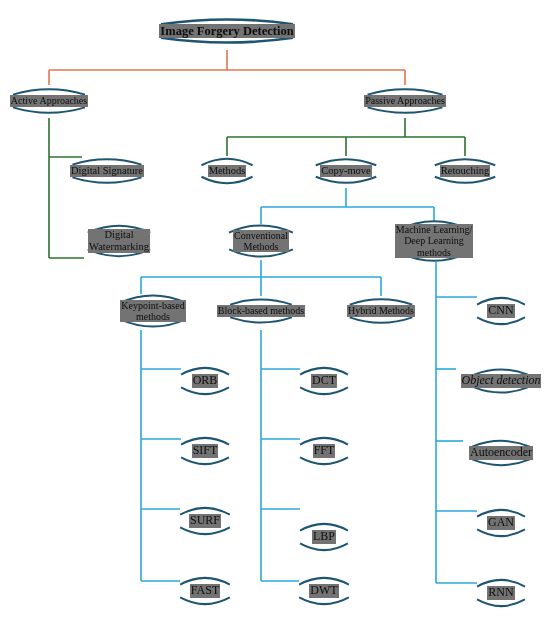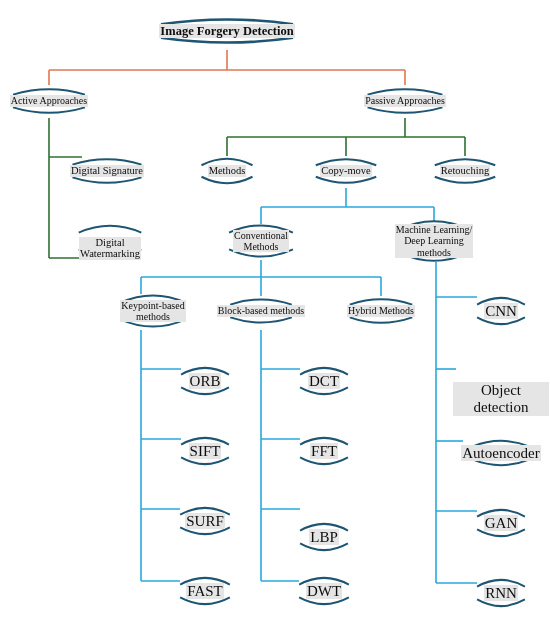--- a/index.html
+++ b/index.html
@@ -32,40 +32,40 @@
     text-align: center;
     color: #0d0d0d;
     line-height: 1.12;
     z-index: 3;
   }
   .node .label {
     position: relative;
     z-index: 4;
     padding: 0 1px;
     white-space: pre-line;
-    background: #e5e5e5;
+    background: #737373;
   }
   .node .arcs {
     position: absolute;
     left: 0;
     top: 0;
     width: 100%;
     height: 100%;
     z-index: 2;
     overflow: visible;
   }
   .node.root {
     font-weight: bold;
     font-size: 12.5px;
   }
   .node.lvl1 { font-size: 10px; }
   .node.lvl2 { font-size: 10.5px; }
   .node.lvl3 { font-size: 10px; }
   .node.lvl4 { font-size: 10px; }
-  .node.leaf { font-size: 15px; }
+  .node.leaf { font-size: 12px; }
 </style>
 </head>
 <body>
 
 <div id="canvas">
 
   <svg id="edges" viewBox="0 0 550 625">
 
     <g stroke="#e0774f" stroke-width="1.6" fill="none">
       <path d="M227,50 L227,70"></path>
@@ -154,21 +154,21 @@
   </div>
 
   <div class="node lvl2" style="left: 59px; top: 155px; width: 96px; height: 32px;">
     <svg class="arcs" viewBox="0 0 100 100" preserveAspectRatio="none">
       <path d="M14,30 Q50,-4 86,30" fill="none" stroke="#1d5572" stroke-width="2" vector-effect="non-scaling-stroke"></path>
       <path d="M14,70 Q50,104 86,70" fill="none" stroke="#1d5572" stroke-width="2" vector-effect="non-scaling-stroke"></path>
     </svg>
     <span class="label">Digital Signature</span>
   </div>
 
-  <div class="node lvl2" style="left: 64px; top: 222px; width: 92px; height: 38px; align-items: flex-end;">
+  <div class="node lvl2" style="left: 73px; top: 222px; width: 92px; height: 38px;">
     <svg class="arcs" viewBox="0 0 100 100" preserveAspectRatio="none">
       <path d="M16,28 Q50,-8 84,28" fill="none" stroke="#1d5572" stroke-width="2" vector-effect="non-scaling-stroke"></path>
       <path d="M16,72 Q50,108 84,72" fill="none" stroke="#1d5572" stroke-width="2" vector-effect="non-scaling-stroke"></path>
     </svg>
     <span class="label">Digital
 Watermarking</span>
   </div>
 
   <div class="node lvl2" style="left: 198px; top: 155px; width: 58px; height: 32px;">
     <svg class="arcs" viewBox="0 0 100 100" preserveAspectRatio="none">
@@ -303,21 +303,21 @@
   </div>
 
   <div class="node leaf" style="left: 297px; top: 575px; width: 54px; height: 32px;">
     <svg class="arcs" viewBox="0 0 100 100" preserveAspectRatio="none">
       <path d="M4,30 Q50,-12 96,30" fill="none" stroke="#1d5572" stroke-width="2" vector-effect="non-scaling-stroke"></path>
       <path d="M4,70 Q50,112 96,70" fill="none" stroke="#1d5572" stroke-width="2" vector-effect="non-scaling-stroke"></path>
     </svg>
     <span class="label">DWT</span>
   </div>
 
-  <div class="node leaf" style="left: 453px; top: 383px; width: 96px; height: 32px;">
+  <div class="node leaf" style="left: 453px; top: 365px; width: 96px; height: 32px; font-style: italic;">
     <svg class="arcs" viewBox="0 0 100 100" preserveAspectRatio="none">
       <path d="M22,30 Q50,-2 78,30" fill="none" stroke="#1d5572" stroke-width="2" vector-effect="non-scaling-stroke"></path>
       <path d="M22,70 Q50,102 78,70" fill="none" stroke="#1d5572" stroke-width="2" vector-effect="non-scaling-stroke"></path>
     </svg>
     <span class="label">Object detection</span>
   </div>
 
   <div class="node leaf" style="left: 461px; top: 437px; width: 80px; height: 32px;">
     <svg class="arcs" viewBox="0 0 100 100" preserveAspectRatio="none">
       <path d="M14,30 Q50,-6 86,30" fill="none" stroke="#1d5572" stroke-width="2" vector-effect="non-scaling-stroke"></path>

